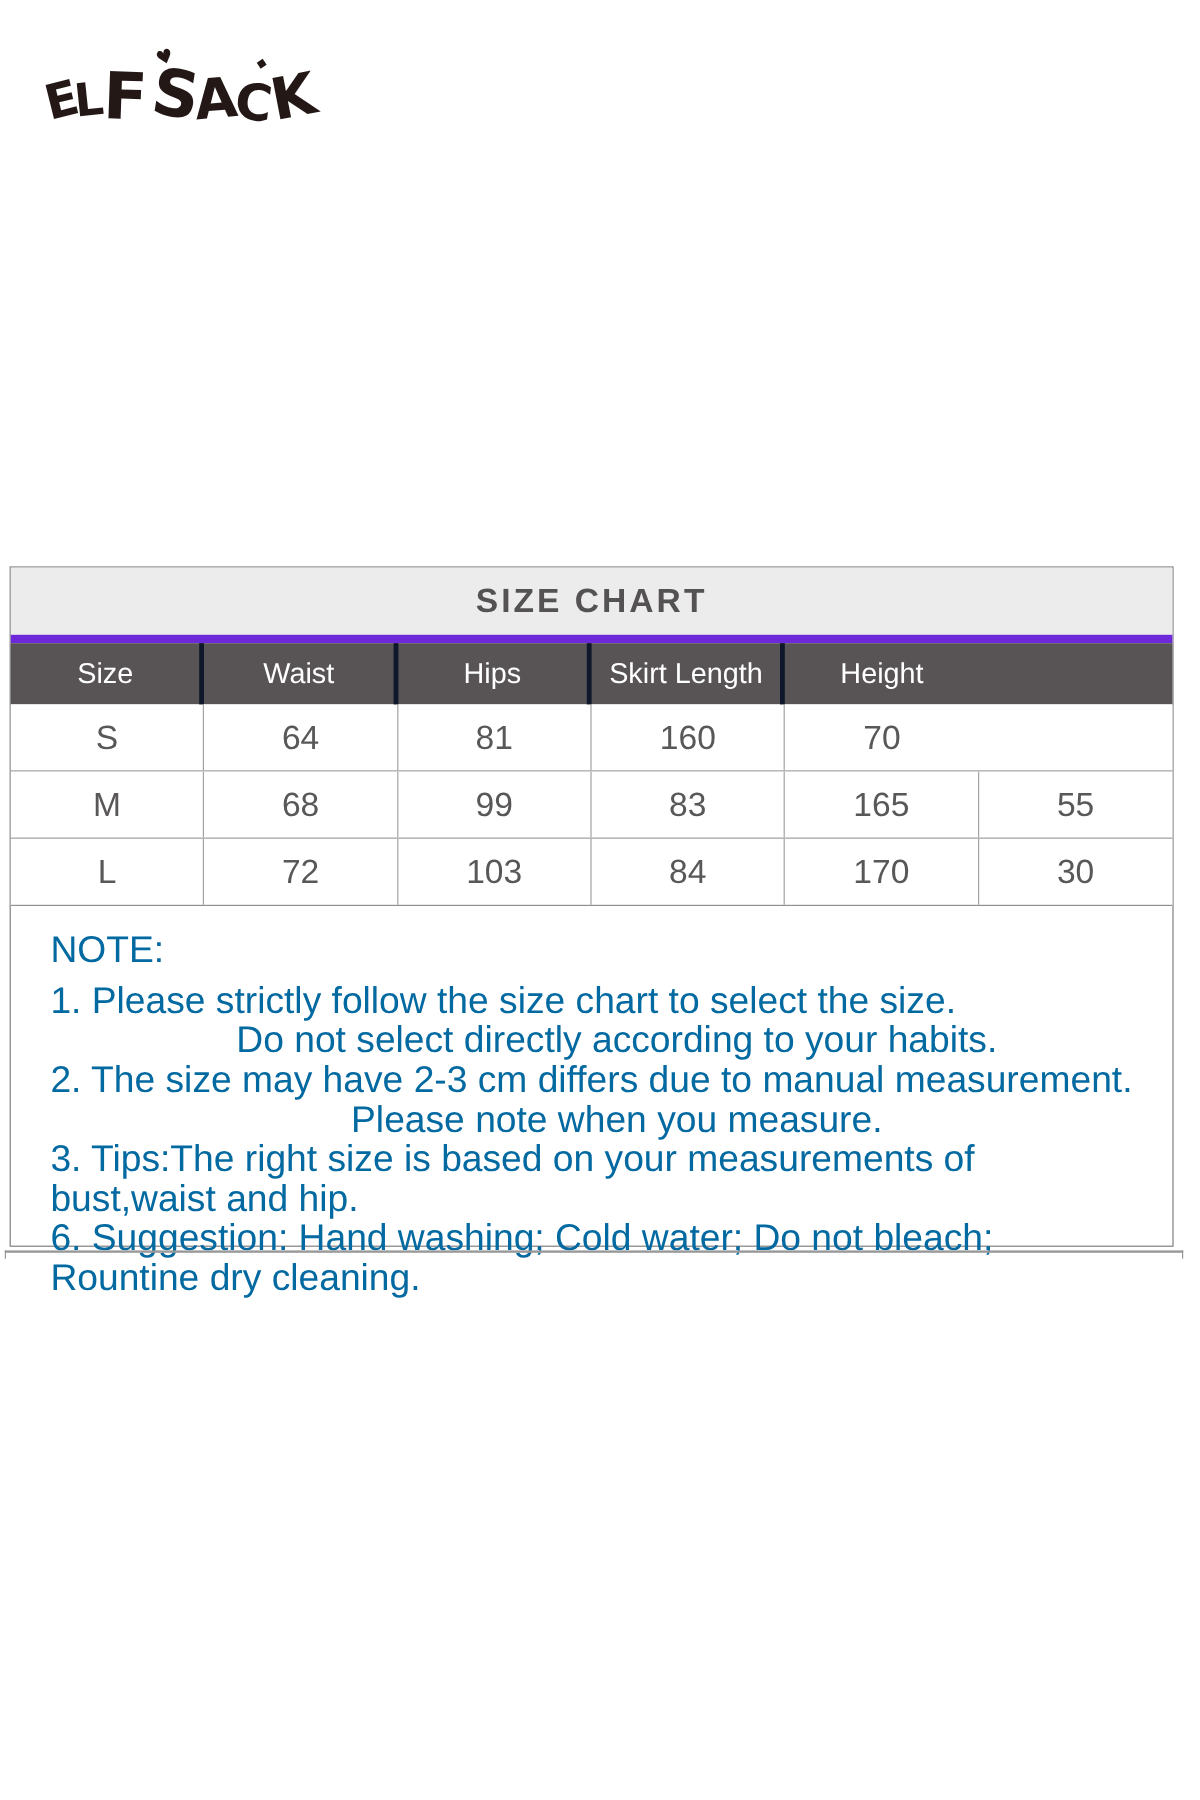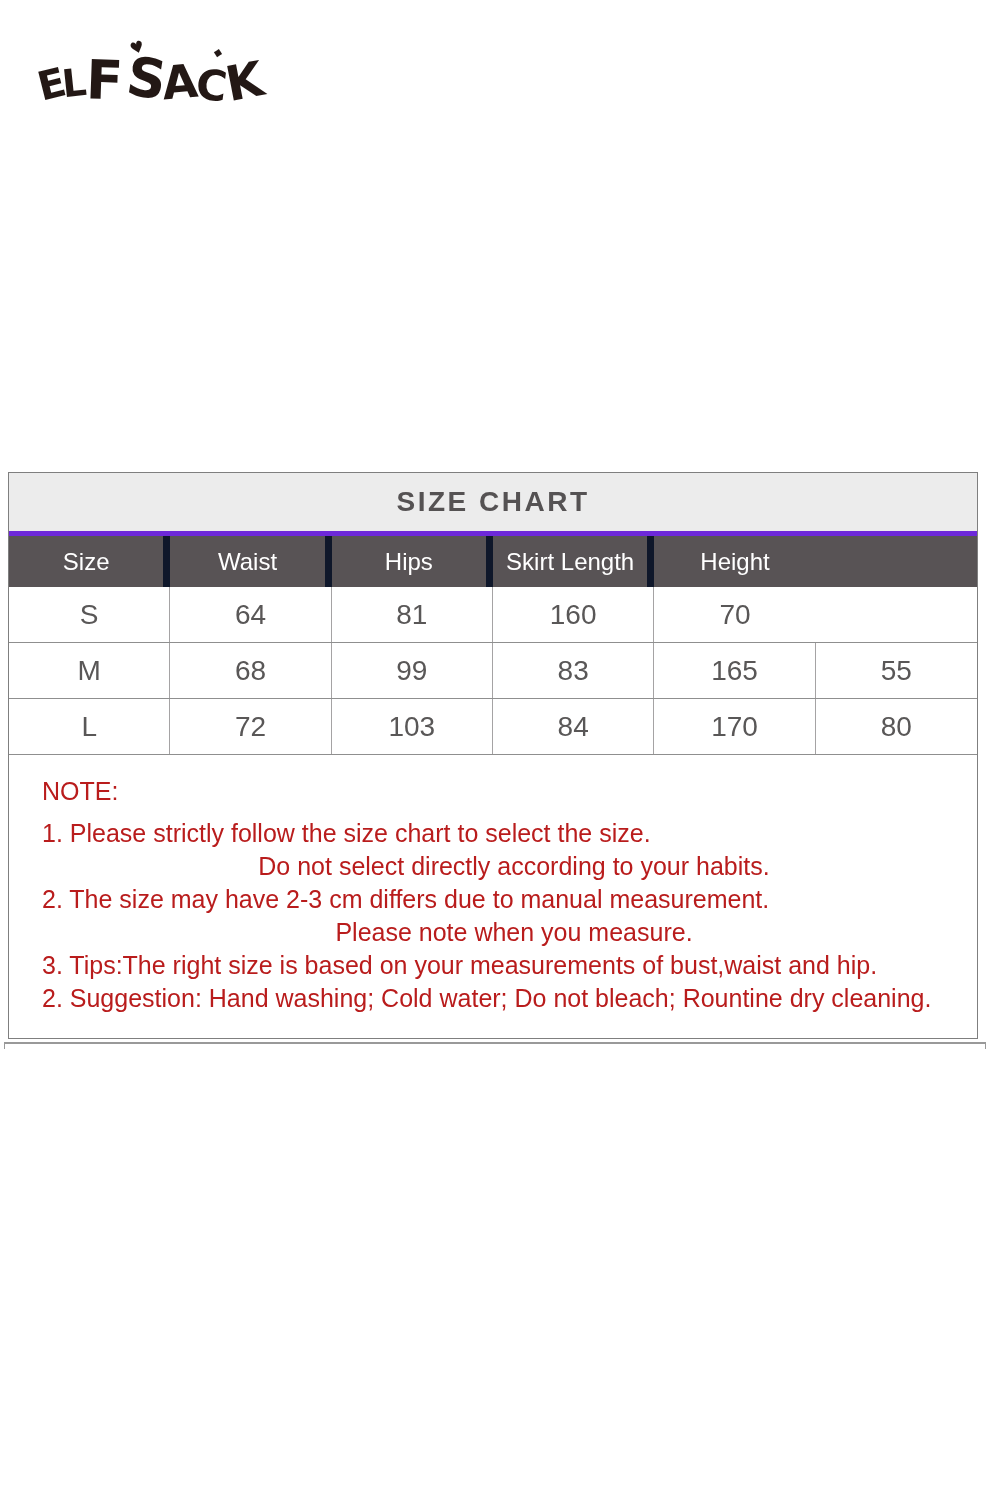--- a/index.html
+++ b/index.html
@@ -47,37 +47,37 @@
   .panel {
     position: absolute;
     left: 8px; top: 472px;
     width: 970px;
     background: #ffffff;
     border: 1px solid #7f7f7f;
   }
   .title-bar {
     height: 63px;
     background: #ececec;
-    border-bottom: 5px solid #6d28d9;
+    border-bottom: 7px solid #6d28d9;
     display: flex; align-items: center; justify-content: center;
     font-size: 28px; font-weight: bold;
     letter-spacing: 2.5px;
     color: #555253;
   }
   .head-row {
     display: grid;
     grid-template-columns: repeat(6, 1fr);
     height: 51px;
     background: #585355;
   }
   .head-cell {
     display: flex; align-items: center; justify-content: center;
     color: #ffffff;
     font-size: 24px;
-    border-right: 7px solid #0f172a;
+    border-right: 4px solid #0f172a;
   }
   .head-cell:last-child { border-right: none; }
   .row {
     display: grid;
     grid-template-columns: repeat(6, 1fr);
     height: 56px;
     border-bottom: 1px solid #8f8f8f;
     background: #ffffff;
   }
   .cell {
@@ -85,23 +85,23 @@
     font-size: 28px;
     color: #595757;
     border-right: 1px solid #a5a3a4;
   }
   .cell:last-child { border-right: none; }
 
   
   .note {
     padding: 20px 20px 0 33px;
     height: 283px;
-    font-size: 25px;
+    font-size: 31px;
     line-height: 33px;
-    color: #b91c1c;
+    color: #0369a1;
   }
   .note-title { margin-bottom: 9px; }
   .note-line.indent { padding-left: 29px; text-align: center; }
 
   
   .next-box {
     position: absolute;
     left: 4px; top: 1042px;
     width: 982px; height: 7px;
     border-top: 2px solid #999999;
@@ -153,31 +153,31 @@
           <div class="cell">83</div>
           <div class="cell">165</div>
           <div class="cell">55</div>
         </div>
         <div class="row">
           <div class="cell">L</div>
           <div class="cell">72</div>
           <div class="cell">103</div>
           <div class="cell">84</div>
           <div class="cell">170</div>
-          <div class="cell">80</div>
+          <div class="cell">30</div>
         </div>
       </div>
     <div class="note">
       <div class="note-title">NOTE:</div>
       <div id="note-lines">
           <div class="note-line">1. Please strictly follow the size chart to select the size.</div>
           <div class="note-line indent">Do not select directly according to your habits.</div>
           <div class="note-line">2. The size may have 2-3 cm differs due to manual measurement.</div>
           <div class="note-line indent">Please note when you measure.</div>
           <div class="note-line">3. Tips:The right size is based on your measurements of bust,waist and hip.</div>
-          <div class="note-line">2. Suggestion: Hand washing; Cold water; Do not bleach; Rountine dry cleaning.</div>
+          <div class="note-line">6. Suggestion: Hand washing; Cold water; Do not bleach; Rountine dry cleaning.</div>
         </div>
     </div>
   </div>
 
   <div class="next-box"></div>
 
 </div>
 
 </body></html>

